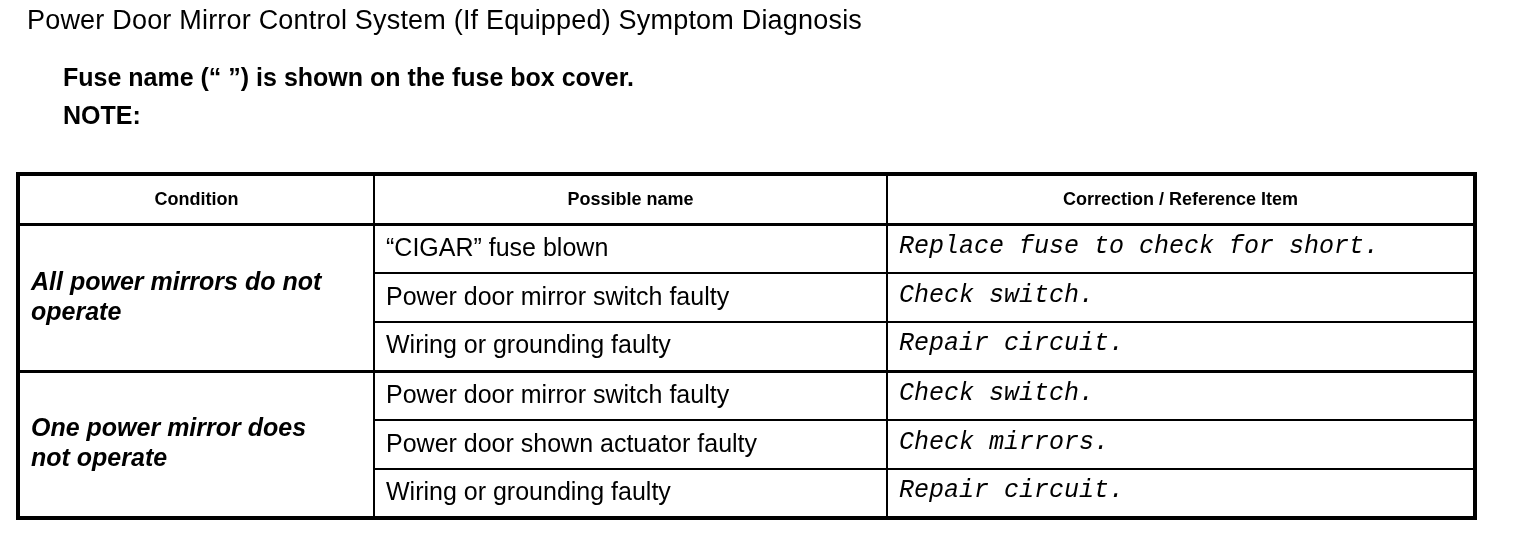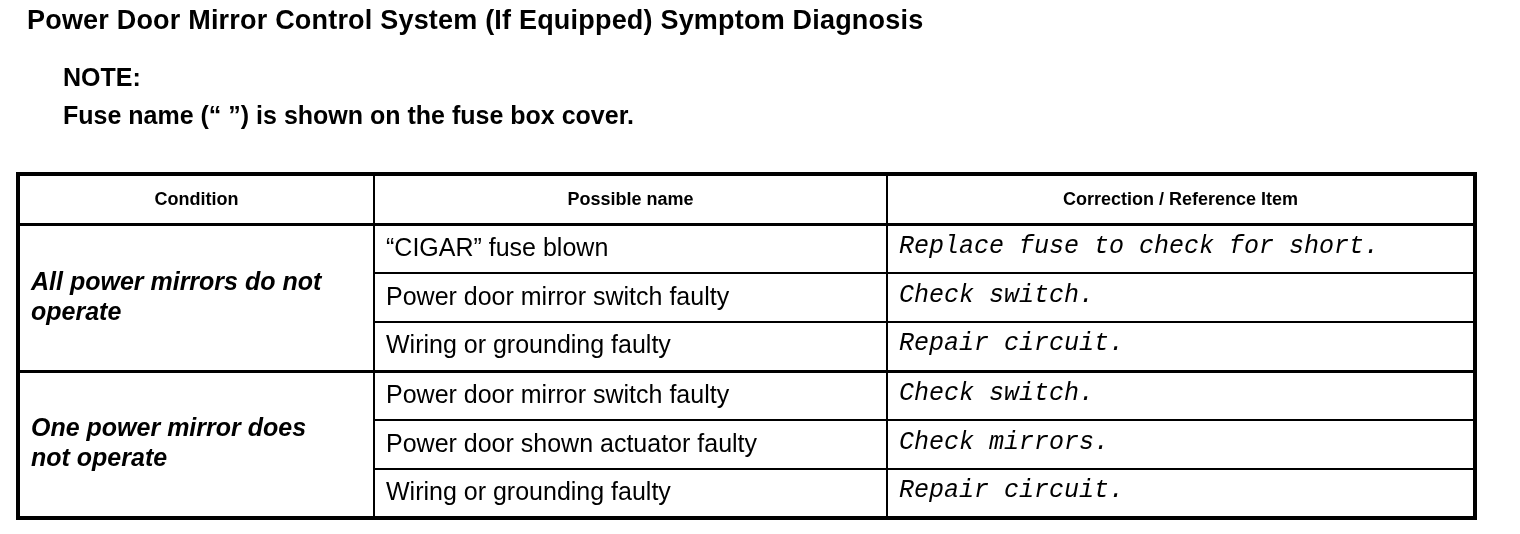--- a/index.html
+++ b/index.html
@@ -10,21 +10,21 @@
     font-family: "Liberation Sans", sans-serif;
     overflow: hidden;
     position: relative;
   }
   .page { position: relative; width: 1520px; height: 534px; background: #fff; }
 
   .title {
     position: absolute;
     left: 27px; top: 5px;
     font-size: 27px;
-    font-weight: bold;
+    font-weight: normal;
     letter-spacing: 0.2px;
     white-space: nowrap;
   }
 
   .note {
     position: absolute;
     left: 63px; top: 58px;
     font-size: 25px;
     font-weight: bold;
     line-height: 38px;
@@ -75,22 +75,22 @@
   td.corr  { font-style: italic; font-family: Liberation Mono, monospace; }
 </style>
 </head>
 <body>
 
 <div class="page">
 
   <h1 class="title">Power Door Mirror Control System (If Equipped) Symptom Diagnosis</h1>
 
   <div class="note">
+    <div>Fuse name (“ ”) is shown on the fuse box cover.</div>
     <div>NOTE:</div>
-    <div>Fuse name (“ ”) is shown on the fuse box cover.</div>
   </div>
 
   <table class="diag">
     <colgroup>
         <col class="c1">
         <col class="c2">
         <col class="c3">
       </colgroup>
     <thead>
       <tr>

